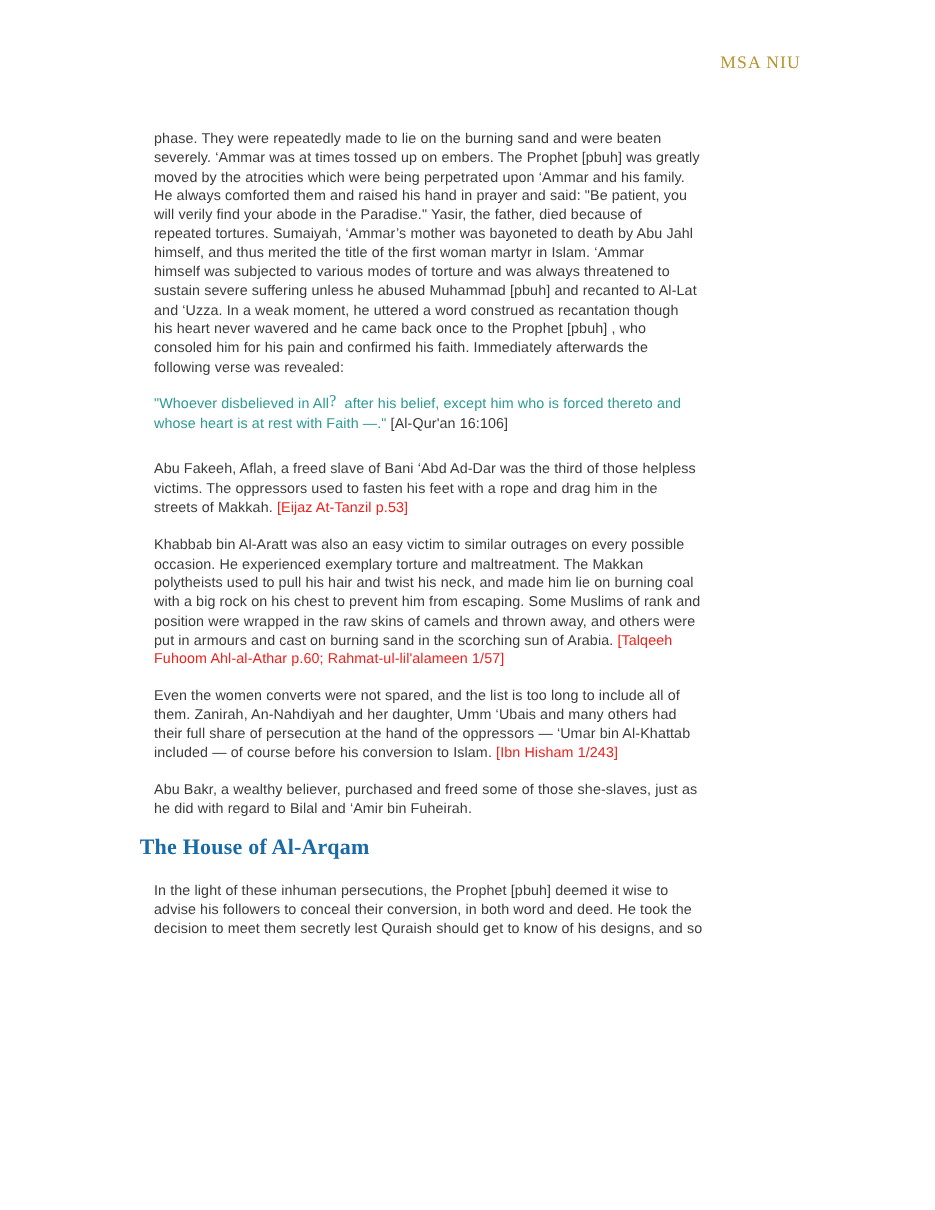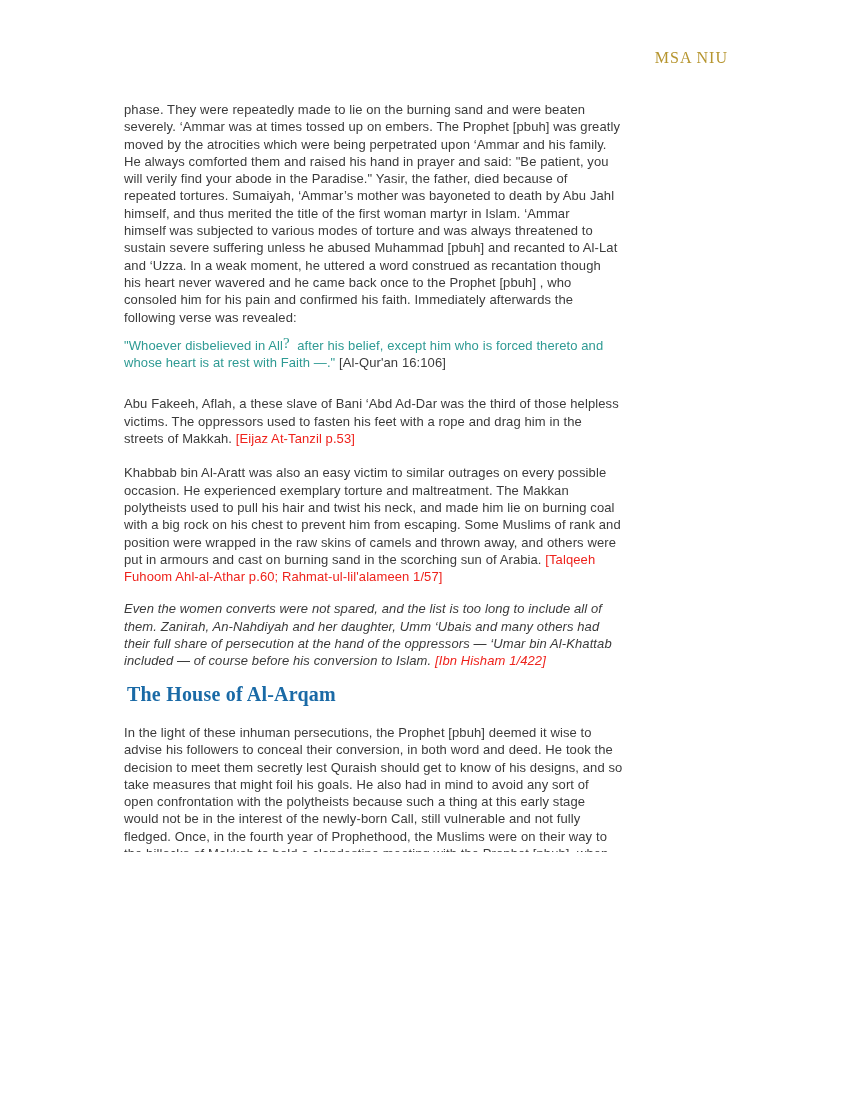--- a/index.html
+++ b/index.html
@@ -28,28 +28,28 @@
     position: absolute;
     top: 101px;
     left: 124px;
     width: 650px;
     font-size: 13px;
     line-height: 17.3px;
     color: var(--ink);
     letter-spacing: 0.1px;
   }
   .body-text p {
-    margin: 0;
+    margin: 16px;
     white-space: pre-wrap;
   }
   .p1      { margin-bottom: 11px !important; }
   .quote   { margin-bottom: 24px !important; }
   .p3      { margin-bottom: 17px !important; }
   .p4      { margin-bottom: 15px !important; }
-  .p5      { margin-bottom: 16px !important; font-style: italic; }
+  .p5      { margin-bottom: 16px !important; }
   .p6      { margin-bottom: 19px !important; }
   .teal    { color: var(--teal); }
   .qmark   {
     font-family: "Liberation Serif", serif;
     font-size: 15px;
     position: relative;
     top: -2px;
   }
   .cite    { color: var(--red); text-align: center; }
   .cite-sm { color: var(--red); font-size: 12px; }
@@ -90,37 +90,39 @@
 himself was subjected to various modes of torture and was always threatened to
 sustain severe suffering unless he abused Muhammad [pbuh] and recanted to Al-Lat
 and ‘Uzza. In a weak moment, he uttered a word construed as recantation though
 his heart never wavered and he came back once to the Prophet [pbuh] , who
 consoled him for his pain and confirmed his faith. Immediately afterwards the
 following verse was revealed:</p>
 
     <p class="quote"><span class="teal">"Whoever disbelieved in All</span><span class="teal qmark">?</span><span class="teal">  after his belief, except him who is forced thereto and
 whose heart is at rest with Faith —." </span><span>[Al-Qur'an 16:106]</span></p>
 
-    <p class="p3"><span>Abu Fakeeh, Aflah, a these slave of Bani ‘Abd Ad-Dar was the third of those helpless
+    <p class="p3"><span>Abu Fakeeh, Aflah, a freed slave of Bani ‘Abd Ad-Dar was the third of those helpless
 victims. The oppressors used to fasten his feet with a rope and drag him in the
 streets of Makkah. </span><span class="cite">[Eijaz At-Tanzil p.53]</span></p>
 
     <p class="p4"><span>Khabbab bin Al-Aratt was also an easy victim to similar outrages on every possible
 occasion. He experienced exemplary torture and maltreatment. The Makkan
 polytheists used to pull his hair and twist his neck, and made him lie on burning coal
 with a big rock on his chest to prevent him from escaping. Some Muslims of rank and
 position were wrapped in the raw skins of camels and thrown away, and others were
 put in armours and cast on burning sand in the scorching sun of Arabia. </span><span class="cite">[Talqeeh
 Fuhoom Ahl-al-Athar p.60; Rahmat-ul-lil'alameen 1/57]</span></p>
 
     <p class="p5"><span>Even the women converts were not spared, and the list is too long to include all of
 them. Zanirah, An-Nahdiyah and her daughter, Umm ‘Ubais and many others had
 their full share of persecution at the hand of the oppressors — ‘Umar bin Al-Khattab
-included — of course before his conversion to Islam. </span><span class="cite">[Ibn Hisham 1/422]</span></p>
+included — of course before his conversion to Islam. </span><span class="cite">[Ibn Hisham 1/243]</span></p>
 
+    <p class="p6">Abu Bakr, a wealthy believer, purchased and freed some of those she-slaves, just as
+he did with regard to Bilal and ‘Amir bin Fuheirah.</p>
 
     <h2 class="section-heading">The House of Al-Arqam</h2>
 
     <p><span>In the light of these inhuman persecutions, the Prophet [pbuh] deemed it wise to
 advise his followers to conceal their conversion, in both word and deed. He took the
 decision to meet them secretly lest Quraish should get to know of his designs, and so
 take measures that might foil his goals. He also had in mind to avoid any sort of
 open confrontation with the polytheists because such a thing at this early stage
 would not be in the interest of the newly-born Call, still vulnerable and not fully
 fledged. Once, in the fourth year of Prophethood, the Muslims were on their way to

